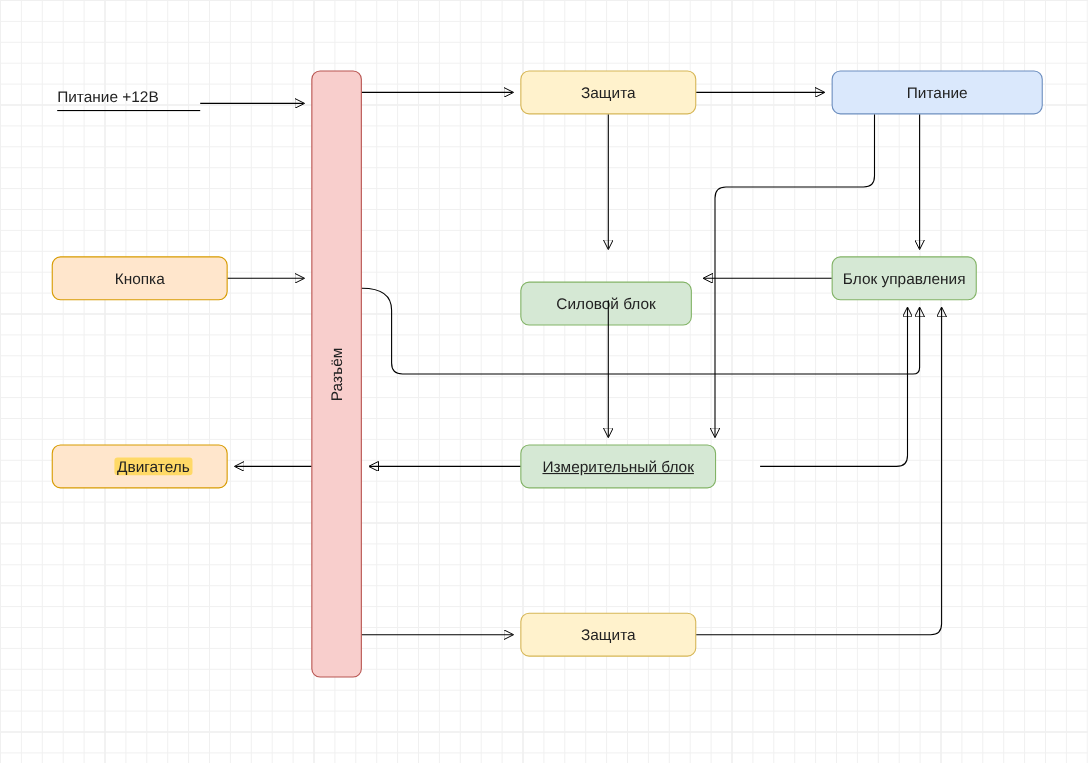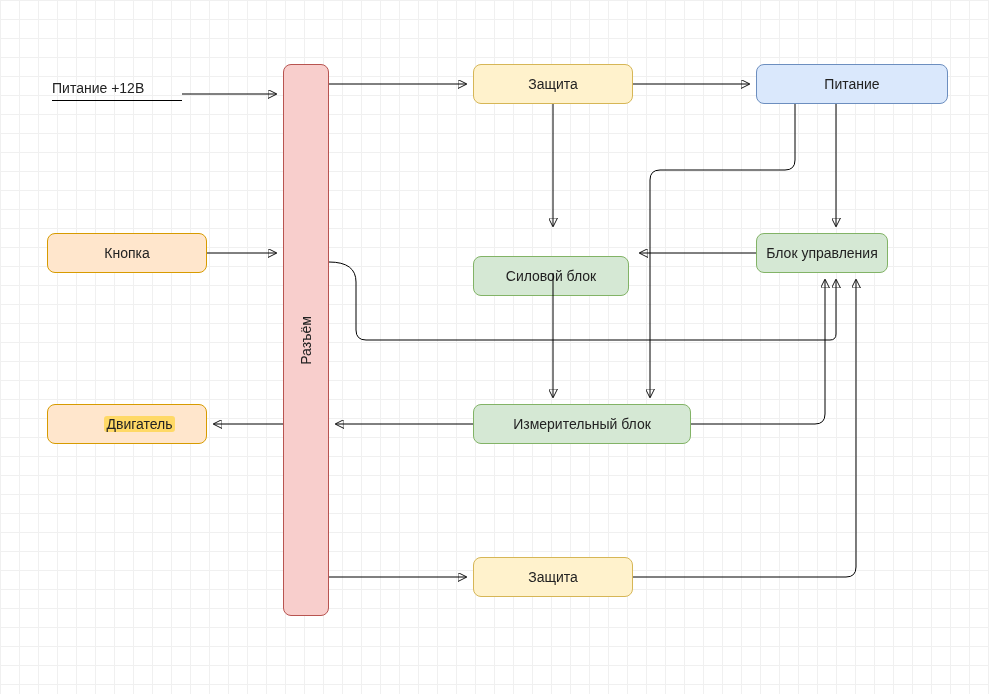--- a/index.html
+++ b/index.html
@@ -54,21 +54,21 @@
   </div>
 
   <div class="node green" style="left:473px;top:216px;width:156px;height:40px;margin-top:40px;">
     <span>Силовой блок</span>
   </div>
 
   <div class="node green" style="left:756px;top:233px;width:132px;height:40px;">
     <span>Блок управления</span>
   </div>
 
-  <div class="node green" style="left:473px;top:404px;width:218px;height:40px;">
+  <div class="node green" style="left:473px;top:404px;width:178px;height:40px;text-decoration:underline;">
     <span>Измерительный блок</span>
   </div>
 
   <div class="node yellow" style="left:473px;top:557px;width:160px;height:40px;">
     <span>Защита</span>
   </div>
 
   <svg class="arrows">
     <defs>
       <marker id="ah" viewBox="0 0 10 10" refX="9" refY="5" markerWidth="9" markerHeight="9" orient="auto-start-reverse">

